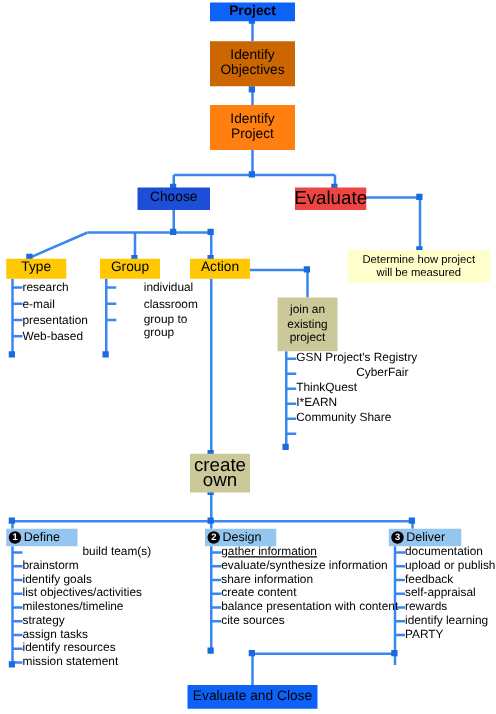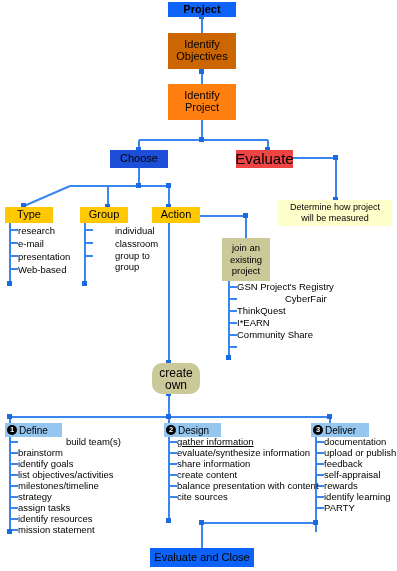--- a/index.html
+++ b/index.html
@@ -250,21 +250,21 @@
     <span>Determine how project</span>
     <span>will be measured</span>
   </div>
 
   <div class="node n-khaki wrap" style="left:222px; top:238px; width:48px; height:43px; font-size:9.5px; line-height:11.5px;">
     <span>join an</span>
     <span>existing</span>
     <span>project</span>
   </div>
 
-  <div class="node n-khaki wrap" style="left:152px; top:363px; width:48px; height:31px; font-size:12px; line-height:12px;border-radius:10px;">
+  <div class="node n-khaki wrap" style="left:152px; top:363px; width:48px; height:31px; font-size:15px; line-height:12px;">
     <span>create</span>
     <span>own</span>
   </div>
 
   <div class="node n-blue" style="left:150px; top:548px; width:104px; height:19px; font-size:11px;">
     <span>Evaluate and Close</span>
   </div>
 
   <div class="listgroup" style="left:18px; top:224px;">
     <span class="li">research</span>

